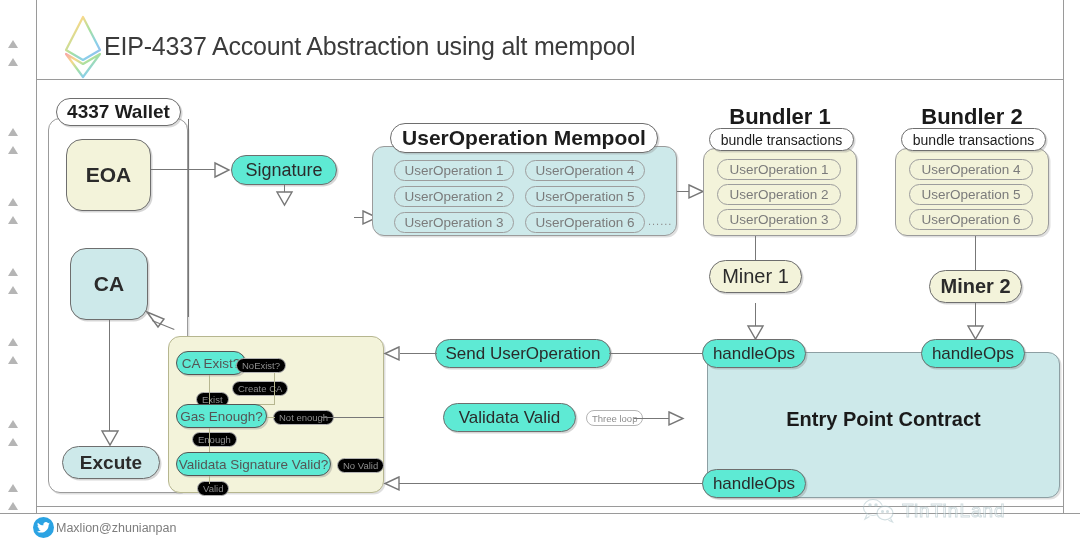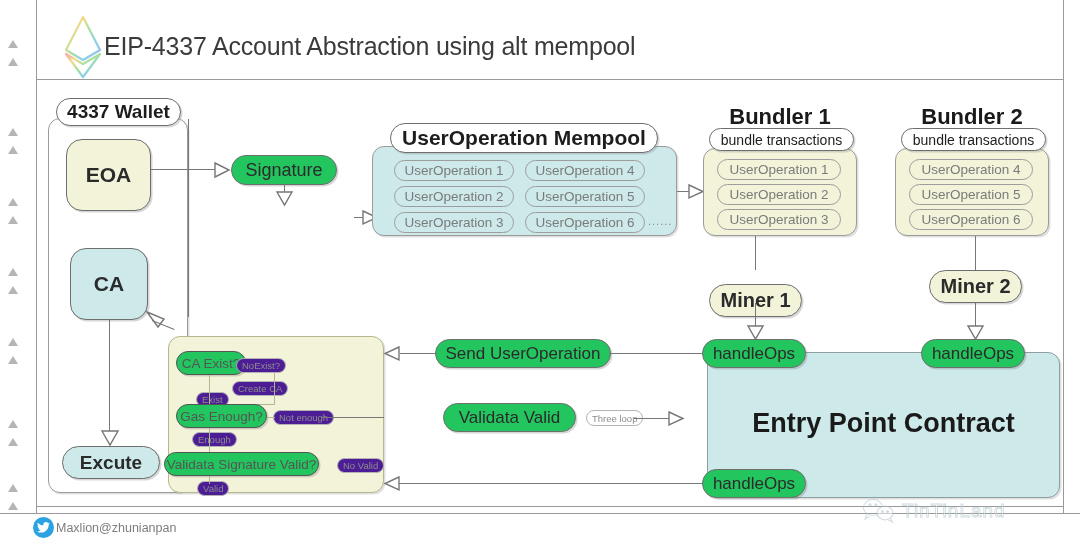--- a/index.html
+++ b/index.html
@@ -47,21 +47,21 @@
     position: absolute;
     left: 60px; top: 14px;
     width: 46px; height: 66px;
   }
 
   
   .node {
     position: absolute;
     box-sizing: border-box;
     border: 1.6px solid #6e6e6e;
-    background: #22c55e;
+    background: #5eead4;
     border-radius: 9px;
     display: flex;
     align-items: center;
     justify-content: center;
     text-align: center;
     color: #2b2b2b;
     box-shadow: 1.5px 1.5px 0 rgba(120,120,120,0.30);
     white-space: nowrap;
   }
   .pill { border-radius: 999px; }
@@ -104,21 +104,21 @@
     font-size: 13.5px;
     color: #7b7b7b;
     white-space: nowrap;
   }
 
   
   .mini-pill {
     position: absolute;
     box-sizing: border-box;
     border: 1.2px solid #b4b4b4;
-    background: #4c1d95;
+    background: #000000;
     border-radius: 999px;
     display: flex; align-items: center; justify-content: center;
     font-size: 9.5px;
     color: #8d8d8d;
     white-space: nowrap;
     padding: 0 5px;
   }
   .mini-pill.on-white { background: #ffffff; }
 
   
@@ -273,21 +273,21 @@
   <div class="heading" style="left:703px; top:104px; width:154px; font-size:22px;">Bundler 1</div>
   <div class="container-box yellow" style="left:703px; top:148px; width:154px; height:88px; background:#f3f3da;"></div>
   <div class="chip" style="left:709px; top:128px; width:145px; height:23px; font-size:14px;">
     <span>bundle transactions</span>
   </div>
   <div class="op-pill" style="left:717px; top:159px; width:124px; height:21px;">UserOperation 1</div>
   <div class="op-pill" style="left:717px; top:184px; width:124px; height:21px;">UserOperation 2</div>
   <div class="op-pill" style="left:717px; top:209px; width:124px; height:21px;">UserOperation 3</div>
 
   <div class="line-v" style="left:755px; top:236px; height:34px;"></div>
-  <div class="node yellow pill" style="left:709px; top:284px; width:93px; height:33px; font-size:20px; font-weight:bold;">
+  <div class="node yellow pill" style="left:709px; top:260px; width:93px; height:33px; font-size:20px; font-weight:normal;">
     <span>Miner 1</span>
   </div>
 
   <div class="line-v" style="left:755px; top:303px; height:26px;"></div>
   <svg class="tri-svg" style="left:747px; top:325px;" width="17" height="15" viewBox="0 0 17 15">
     <path d="M1 1 L16 1 L8.5 14 Z" fill="#ffffff" stroke="#777" stroke-width="1.4"></path>
   </svg>
   <div class="node pill" style="left:702px; top:339px; width:104px; height:29px; font-size:17px; z-index:5;">
     <span>handleOps</span>
   </div>
@@ -307,21 +307,21 @@
   </div>
   <div class="line-v" style="left:975px; top:303px; height:26px;"></div>
   <svg class="tri-svg" style="left:967px; top:325px;" width="17" height="15" viewBox="0 0 17 15">
     <path d="M1 1 L16 1 L8.5 14 Z" fill="#ffffff" stroke="#777" stroke-width="1.4"></path>
   </svg>
   <div class="node pill" style="left:921px; top:339px; width:104px; height:29px; font-size:17px; z-index:5;">
     <span>handleOps</span>
   </div>
 
   <div class="container-box cyan" style="left:707px; top:352px; width:353px; height:146px; background:#cde9ea; border-color:#8d9fa3;"></div>
-  <div style="position:absolute; left:707px; top:408px; width:353px; text-align:center; font-size:27px; font-weight:bold; color:#1a1a1a;">Entry Point Contract</div>
+  <div style="position:absolute; left:707px; top:408px; width:353px; text-align:center; font-size:20px; font-weight:bold; color:#1a1a1a;">Entry Point Contract</div>
   <div class="node pill" style="left:702px; top:469px; width:104px; height:29px; font-size:17px; z-index:5;">
     <span>handleOps</span>
   </div>
 
   <div class="container-box yellow" style="left:168px; top:336px; width:216px; height:157px; background:#f3f3da; border-color:#b6b68f;"></div>
 
   <div class="line-v" style="left:188px; top:119px; height:198px;"></div>
   <svg class="tri-svg" style="left:145px; top:310px;" width="20" height="18" viewBox="0 0 20 18">
     <path d="M2 2 L19 9 L13 17 Z" fill="#ffffff" stroke="#777" stroke-width="1.4"></path>
   </svg>
@@ -339,21 +339,21 @@
 
   <div class="node pill" style="left:176px; top:404px; width:91px; height:24px; font-size:13.5px; color:#555; border-color:#555;">
     <span>Gas Enough?</span>
   </div>
   <div class="mini-pill" style="left:273px; top:410px; height:15px;">Not enough</div>
   <div class="mini-pill" style="left:192px; top:432px; height:15px;">Enough</div>
   <div class="line-h" style="left:267px; top:417px; width:8px; background:#b6b68f;"></div>
   <div class="line-h" style="left:322px; top:417px; width:62px;"></div>
   <div class="line-v" style="left:209px; top:428px; height:25px; background:#b6b68f;"></div>
 
-  <div class="node pill" style="left:164px; top:452px; width:155px; height:24px; font-size:13.5px; color:#555; border-color:#555;">
+  <div class="node pill" style="left:176px; top:452px; width:155px; height:24px; font-size:13.5px; color:#555; border-color:#555;">
     <span>Validata Signature Valid?</span>
   </div>
   <div class="mini-pill" style="left:337px; top:458px; height:15px;">No Valid</div>
   <div class="mini-pill" style="left:197px; top:481px; height:15px;">Valid</div>
   <div class="line-v" style="left:209px; top:476px; height:8px; background:#b6b68f;"></div>
 
   <div class="node pill" style="left:435px; top:339px; width:176px; height:29px; font-size:17px;">
     <span>Send UserOperation</span>
   </div>
   <div class="line-h" style="left:400px; top:353px; width:37px;"></div>

